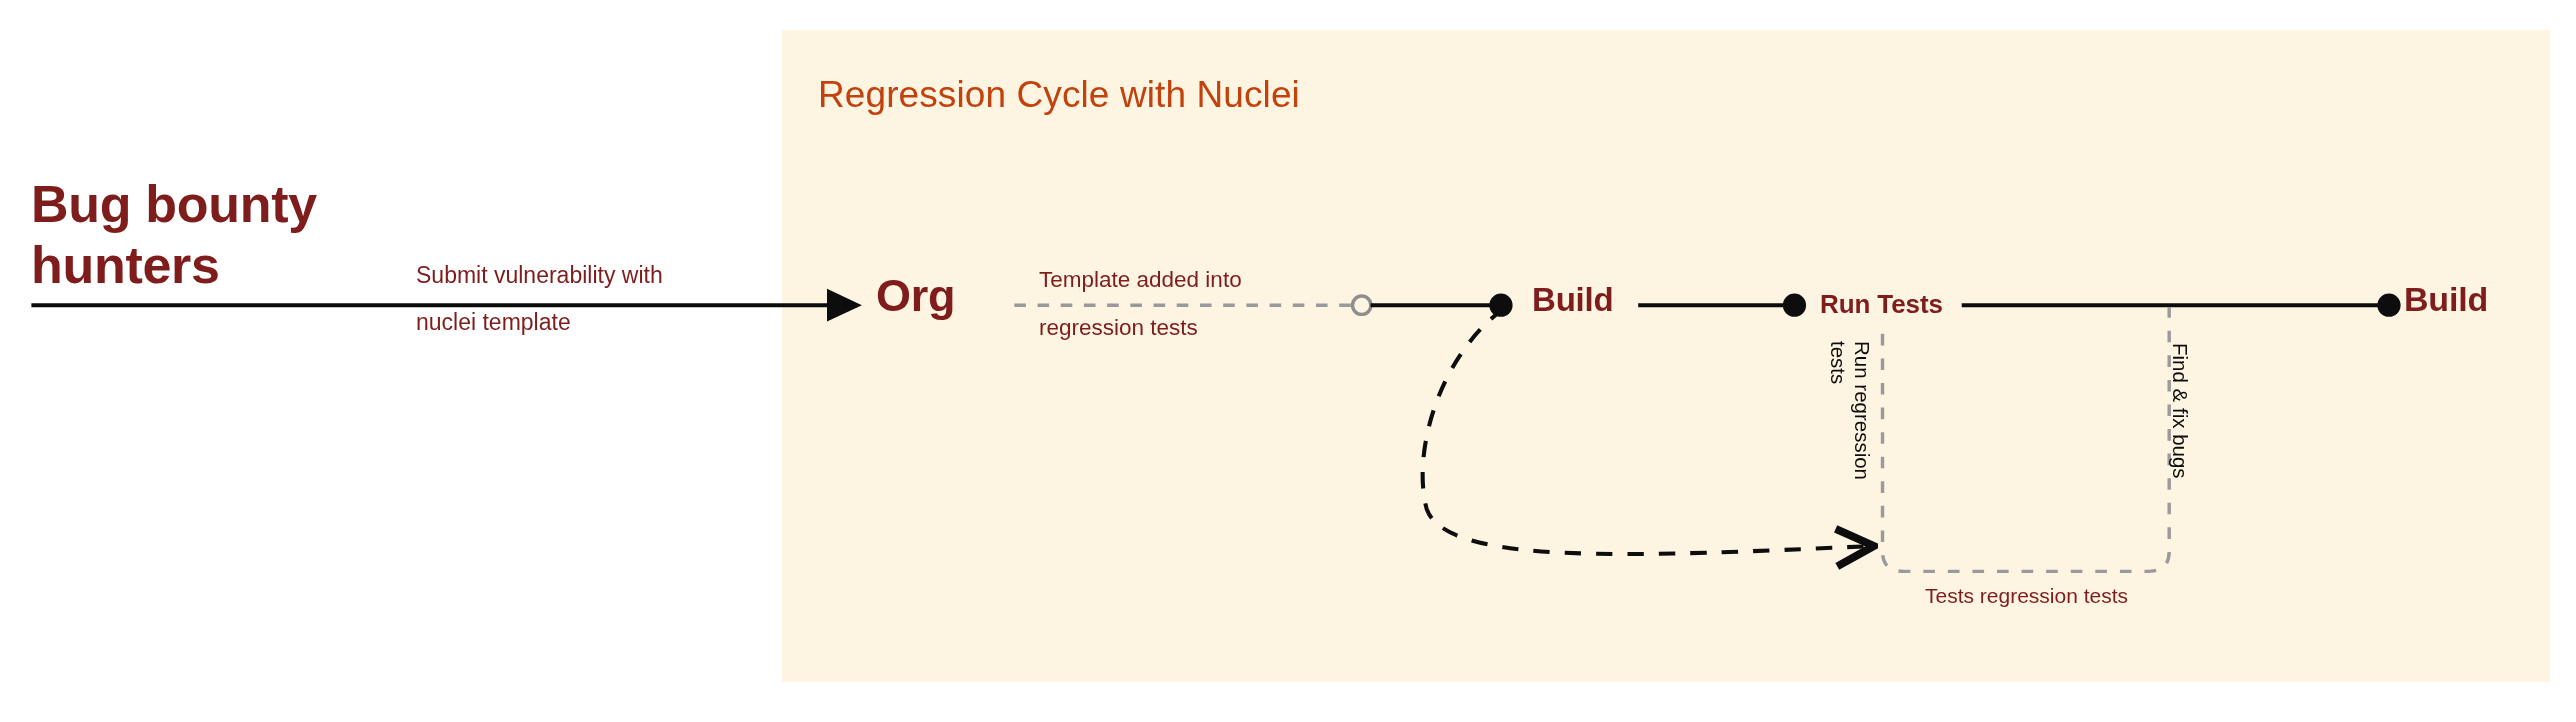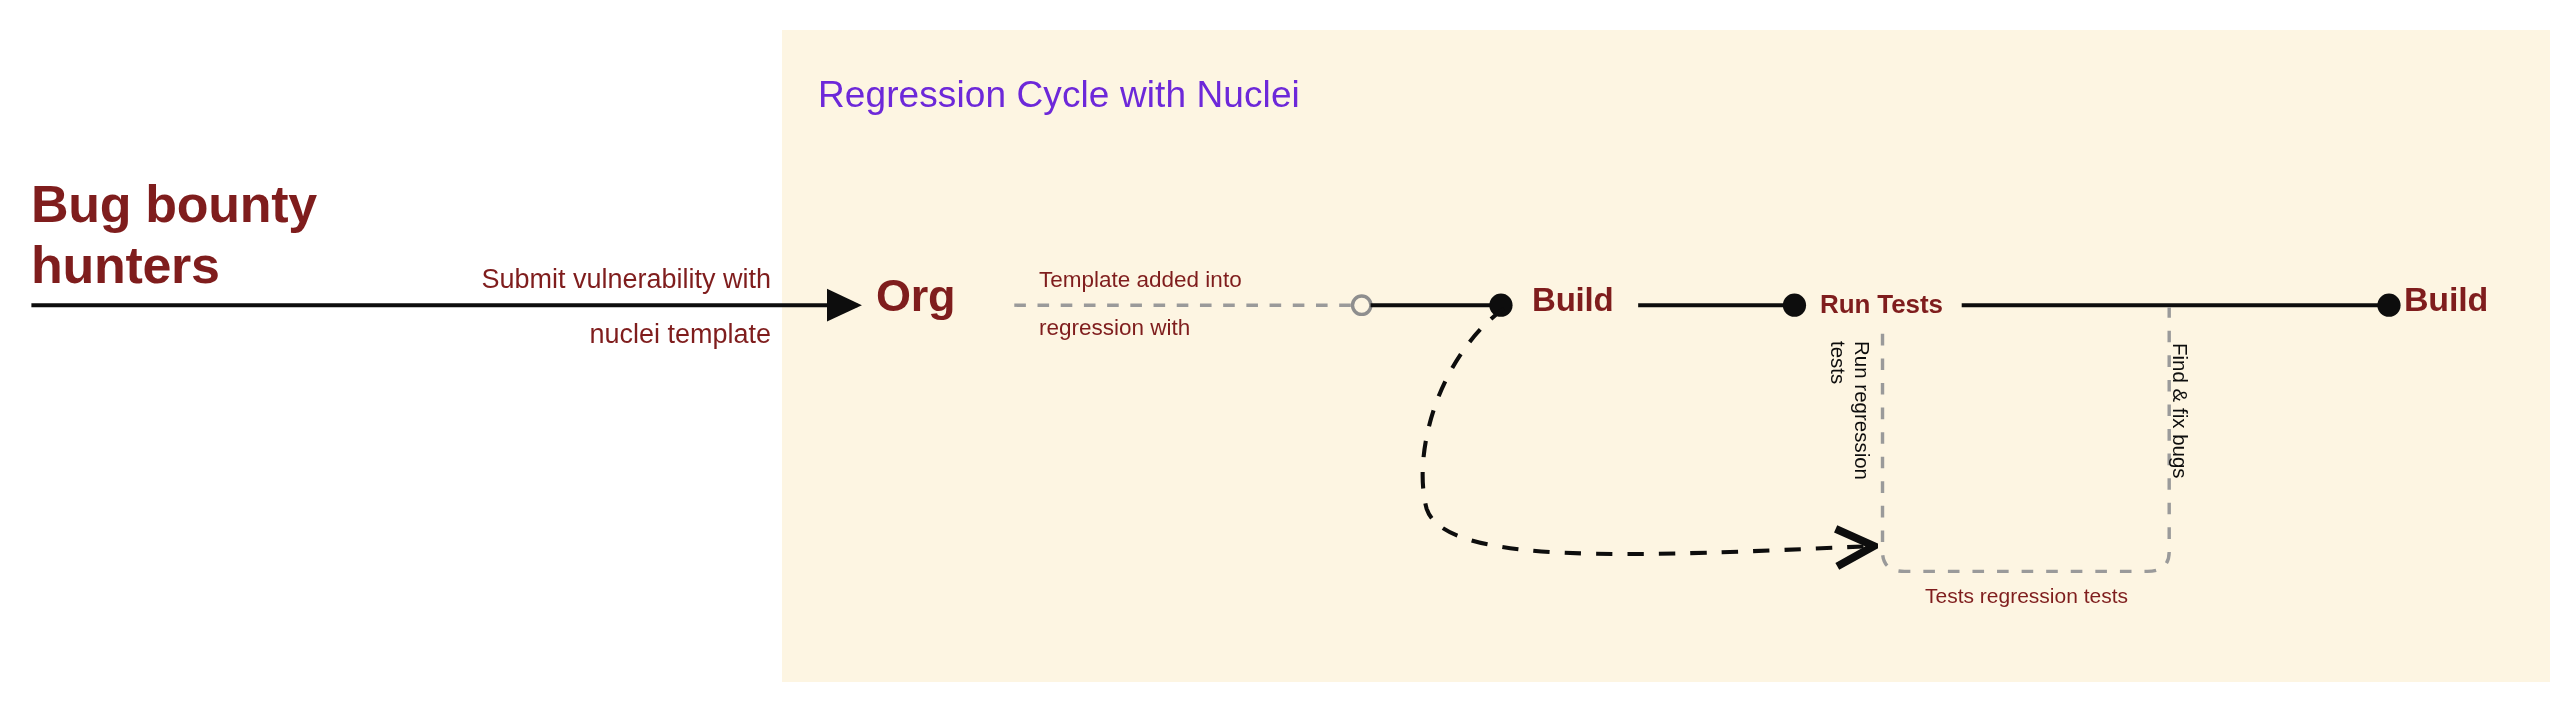--- a/index.html
+++ b/index.html
@@ -42,34 +42,33 @@
     font-size: 52px;
     font-weight: 700;
     letter-spacing: -0.3px;
     width: 437px;
     white-space: normal;
     line-height: 1.18;
   }
   #edge-label-submit {
     left: 416px;
     top: 252px;
-    font-size: 27px;
+    font-size: 23px;
     font-weight: 400;
     width: 355px;
     white-space: normal;
     line-height: 2.05;
-    text-align: right;
   }
   
   #panel-title {
     left: 818px;
     top: 72px;
     font-size: 37px;
     font-weight: 400;
-    color: #6d28d9;
+    color: #c2410c;
     letter-spacing: 0.1px;
   }
   
   #node-org {
     left: 876px;
     top: 268px;
     font-size: 45px;
     font-weight: 700;
     letter-spacing: -0.3px;
   }
@@ -180,21 +179,21 @@
   <span>Submit vulnerability with</span><br>
   <span>nuclei template</span>
 </div>
 
 <div class="lbl" id="panel-title">Regression Cycle with Nuclei</div>
 
 <div class="lbl" id="node-org">Org</div>
 
 <div class="lbl" id="edge-label-template">
   <span>Template added into</span><br>
-  <span>regression with</span>
+  <span>regression tests</span>
 </div>
 
 <div class="lbl" id="node-build">Build</div>
 
 <div class="lbl" id="node-runtests">Run Tests</div>
 
 <div class="lbl" id="node-ship">Build</div>
 
 <div class="vlabel" id="edge-label-run-regression">Run regression tests</div>
 

